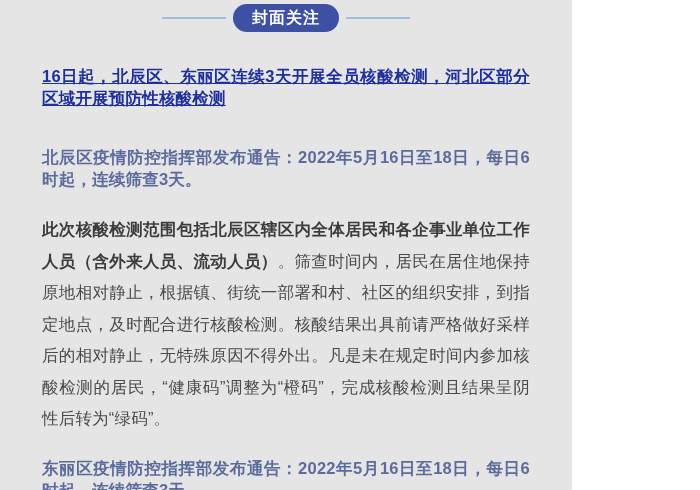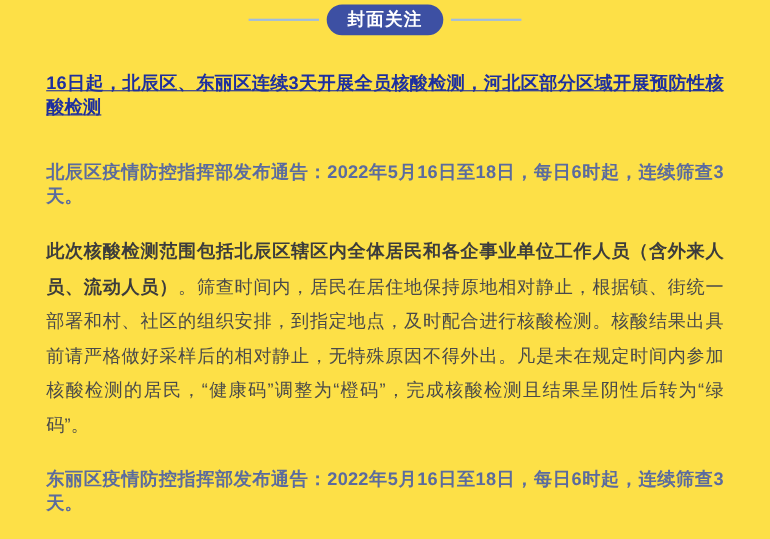--- a/index.html
+++ b/index.html
@@ -7,25 +7,25 @@
     padding: 0;
     background: #ffffff;
   }
   body {
     width: 700px;
     height: 490px;
     overflow: hidden;
     font-family: "Liberation Sans", "DejaVu Sans", sans-serif;
   }
   .page {
-    width: 700px;
+    width: 572px;
     height: 490px;
     box-sizing: border-box;
     padding: 2px 42px 0 42px;
-    background: #fde047;
+    background: #e5e5e5;
   }
   
   .badge-row {
     display: flex;
     align-items: center;
     justify-content: center;
     height: 32px;
   }
   .badge-line {
     width: 64px;

